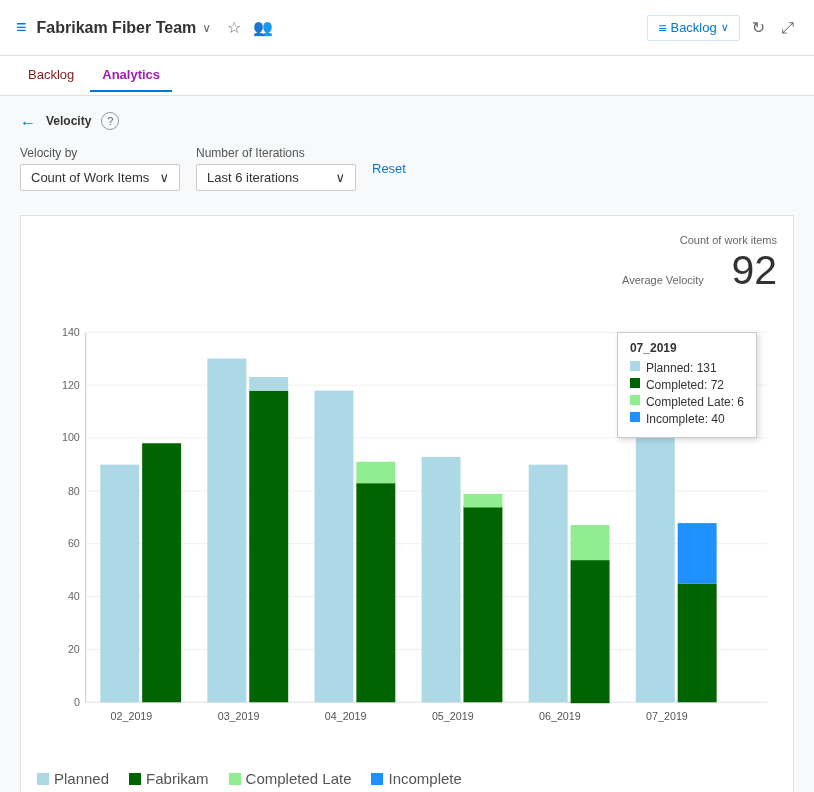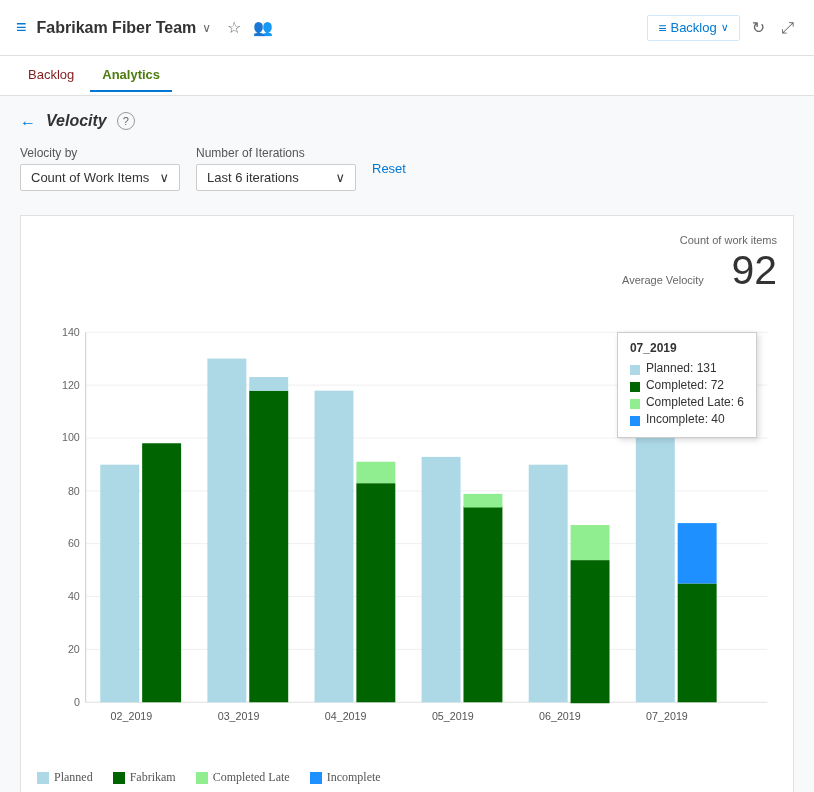--- a/index.html
+++ b/index.html
@@ -12,55 +12,55 @@
     .header-chevron { margin-left: 6px; color: #666; font-size: 12px; cursor: pointer; }
     .header-actions { display: flex; gap: 12px; margin-left: 16px; }
     .header-actions span { color: #666; font-size: 16px; cursor: pointer; }
     .right-actions { margin-left: auto; display: flex; align-items: center; gap: 8px; }
     .stories-btn { display: flex; align-items: center; gap: 4px; color: #0078d4; font-size: 13px; cursor: pointer; border: 1px solid #d0e8f8; padding: 4px 10px; border-radius: 2px; background: #fff; }
     .right-actions .icon-btn { color: #666; font-size: 16px; cursor: pointer; background: none; border: none; padding: 4px; }
 
     
     .nav-tabs { display: flex; align-items: center; padding: 0 16px; border-bottom: 1px solid #e0e0e0; height: 40px; }
     .nav-tab { padding: 8px 12px; font-size: 13px; cursor: pointer; color: #7f1d1d; text-decoration: none; border-bottom: 2px solid transparent; margin-right: 4px; }
-    .nav-tab.active { color: #4d7c0f; font-weight: 600; border-bottom: 2px solid #0078d4; }
+    .nav-tab.active { color: #a21caf; font-weight: 600; border-bottom: 2px solid #0078d4; }
 
     
     .content { padding: 16px 20px; background: #f8f9fa; min-height: calc(792px - 96px); }
 
     
     .velocity-header { display: flex; align-items: center; gap: 10px; margin-bottom: 16px; }
     .back-btn { color: #0078d4; font-size: 16px; cursor: pointer; background: none; border: none; }
-    .velocity-title { font-size: 16px; font-weight: 600; color: #333; font-style: italic; }
+    .velocity-title { font-size: 12px; font-weight: 600; color: #333; }
     .help-icon { color: #666; font-size: 14px; cursor: pointer; border: 1px solid #999; border-radius: 50%; width: 18px; height: 18px; display: flex; align-items: center; justify-content: center; font-size: 11px; }
 
     
     .filters { display: flex; align-items: center; gap: 16px; margin-bottom: 24px; }
     .filter-group { display: flex; flex-direction: column; gap: 4px; }
     .filter-label { font-size: 12px; color: #555; }
     .filter-select { display: flex; align-items: center; gap: 6px; border: 1px solid #ccc; padding: 5px 10px; border-radius: 2px; background: #fff; cursor: pointer; font-size: 13px; min-width: 160px; justify-content: space-between; }
     .reset-btn { background: none; border: none; color: #0078d4; font-size: 13px; cursor: pointer; padding: 5px 0; }
 
     
     .chart-container { background: #fff; border: 1px solid #e0e0e0; padding: 16px; position: relative; }
     .velocity-summary { text-align: right; margin-bottom: 8px; }
     .velocity-summary .label { font-size: 11px; color: #666; }
     .velocity-summary .value { font-size: 41px; font-weight: 300; color: #333; margin-left: 24px; }
     .chart-area { position: relative; height: 450px; }
     svg.chart { width: 100%; height: 100%; }
 
     
     .tooltip { position: absolute; background: #fff; border: 1px solid #ccc; padding: 8px 12px; font-size: 12px; box-shadow: 2px 2px 6px rgba(0,0,0,0.15); right: 20px; top: 30px; }
     .tooltip-title { font-weight: 600; margin-bottom: 6px; font-size: 12px; }
-    .tooltip-item { display: flex; align-items: flex-end; gap: 6px; margin-bottom: 3px; }
+    .tooltip-item { display: flex; align-items: flex-start; gap: 6px; margin-bottom: 3px; }
     .tooltip-swatch { width: 10px; height: 10px; display: inline-block; }
 
     
     .legend { display: flex; gap: 20px; margin-top: 10px; padding: 8px 0; }
-    .legend-item { display: flex; align-items: center; gap: 5px; font-size: 12px; color: #555; font-family: Liberation Serif, serif; }
+    .legend-item { display: flex; align-items: center; gap: 5px; font-size: 15px; color: #555; }
     .legend-swatch { width: 12px; height: 12px; display: inline-block; }
   </style>
 </head>
 <body>
 
 <div class="header">
   <span class="header-icon">≡</span>
   <span class="header-title">Fabrikam Fiber Team</span>
   <span class="header-chevron">∨</span>
   <div class="header-actions">

